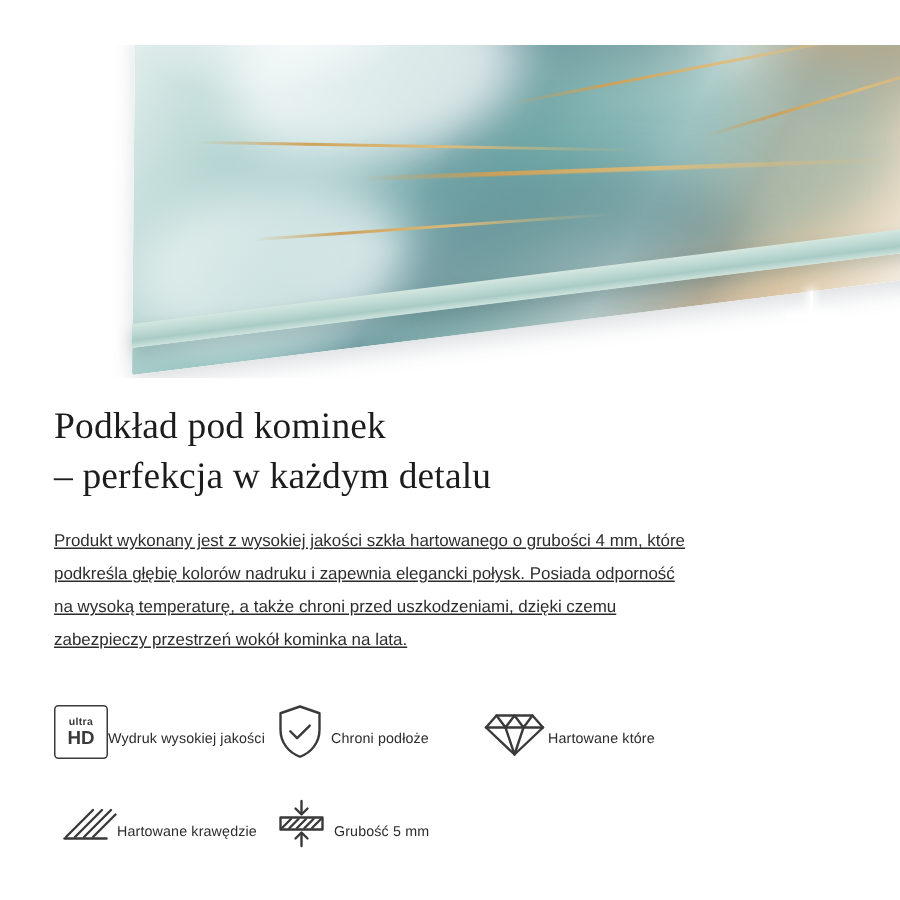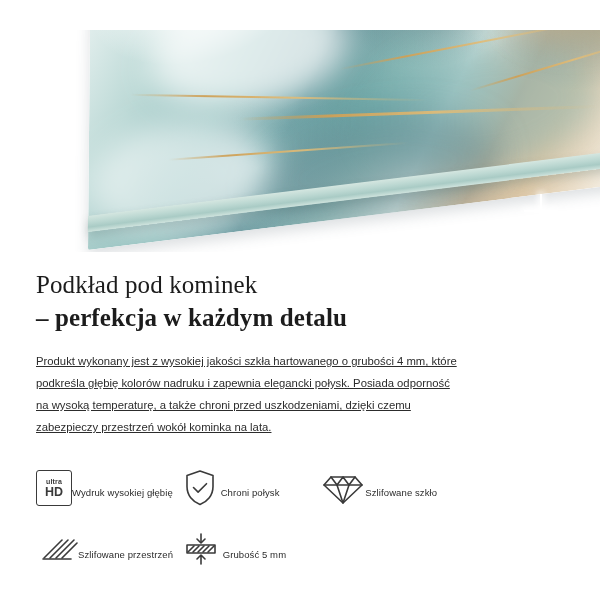--- a/index.html
+++ b/index.html
@@ -108,21 +108,21 @@
   }
   .headline {
     font-family: "Liberation Serif", serif;
     font-size: 25px;
     line-height: 33px;
     color: #1c1c1c;
     font-weight: 400;
     margin: 16px 0 0 0;
     letter-spacing: 0.1px;
   }
-  .headline .l2 { display: block; font-weight: bold; }
+  .headline .l2 { display: block; }
   .body-copy {
     margin-top: 16px;
     font-size: 11.3px;
     line-height: 22px;
     color: #2c2c2c;
     max-width: 532px;
     text-decoration: underline;
   }
 
   
@@ -202,56 +202,56 @@
     <div class="features">
 
 
       <div class="feature">
         <div class="feature-icon">
           <div class="ultrahd-box">
             <span class="u1">ultra</span>
             <span class="u2">HD</span>
           </div>
         </div>
-        <div class="feature-label">Wydruk wysokiej głębię</div>
+        <div class="feature-label">Wydruk wysokiej jakości</div>
       </div>
 
       <div class="feature">
         <div class="feature-icon">
           <svg width="42" height="44" viewBox="0 0 42 44" fill="none" stroke="#3a3a3a" stroke-width="1.6" stroke-linejoin="round" stroke-linecap="round">
             <path d="M21 5l13 4.5v11c0 8.8-5.6 15.2-13 18-7.4-2.8-13-9.2-13-18v-11L21 5z"></path>
             <path d="M14.5 21.5l4.6 4.6 8.4-8.4"></path>
           </svg>
         </div>
-        <div class="feature-label">Chroni połysk</div>
+        <div class="feature-label">Chroni podłoże</div>
       </div>
 
       <div class="feature">
         <div class="feature-icon">
           <svg width="44" height="40" viewBox="0 0 44 40" fill="none" stroke="#3a3a3a" stroke-width="1.6" stroke-linejoin="round" stroke-linecap="round">
             <path d="M10 9h24l7 8-19 18L3 17l7-8z"></path>
             <path d="M3 17h38"></path>
             <path d="M10 9l6 8 6-8 6 8 6-8"></path>
             <path d="M16 17l6 18 6-18"></path>
           </svg>
         </div>
-        <div class="feature-label">Szlifowane szkło</div>
+        <div class="feature-label">Hartowane które</div>
       </div>
 
       <div class="feature">
         <div class="feature-icon">
           <svg width="42" height="36" viewBox="0 0 42 36" fill="none" stroke="#3a3a3a" stroke-width="1.6" stroke-linecap="round">
             <path d="M8 26L26 8"></path>
             <path d="M14 26L32 8"></path>
             <path d="M20 26L38 8"></path>
             <path d="M26 26L41 11"></path>
             <path d="M7 27h28"></path>
           </svg>
         </div>
-        <div class="feature-label">Szlifowane przestrzeń</div>
+        <div class="feature-label">Hartowane krawędzie</div>
       </div>
 
       <div class="feature">
         <div class="feature-icon">
           <svg width="44" height="40" viewBox="0 0 44 40" fill="none" stroke="#3a3a3a" stroke-width="1.6" stroke-linecap="round" stroke-linejoin="round">
             <path d="M22 4v8"></path>
               <path d="M18 9l4 4 4-4"></path>
             <rect x="8" y="15" width="28" height="8"></rect>
             <path d="M9 22l6-6M14 22l6-6M19 22l6-6M24 22l6-6M29 22l6-6"></path>
             <path d="M22 34v-8"></path>

